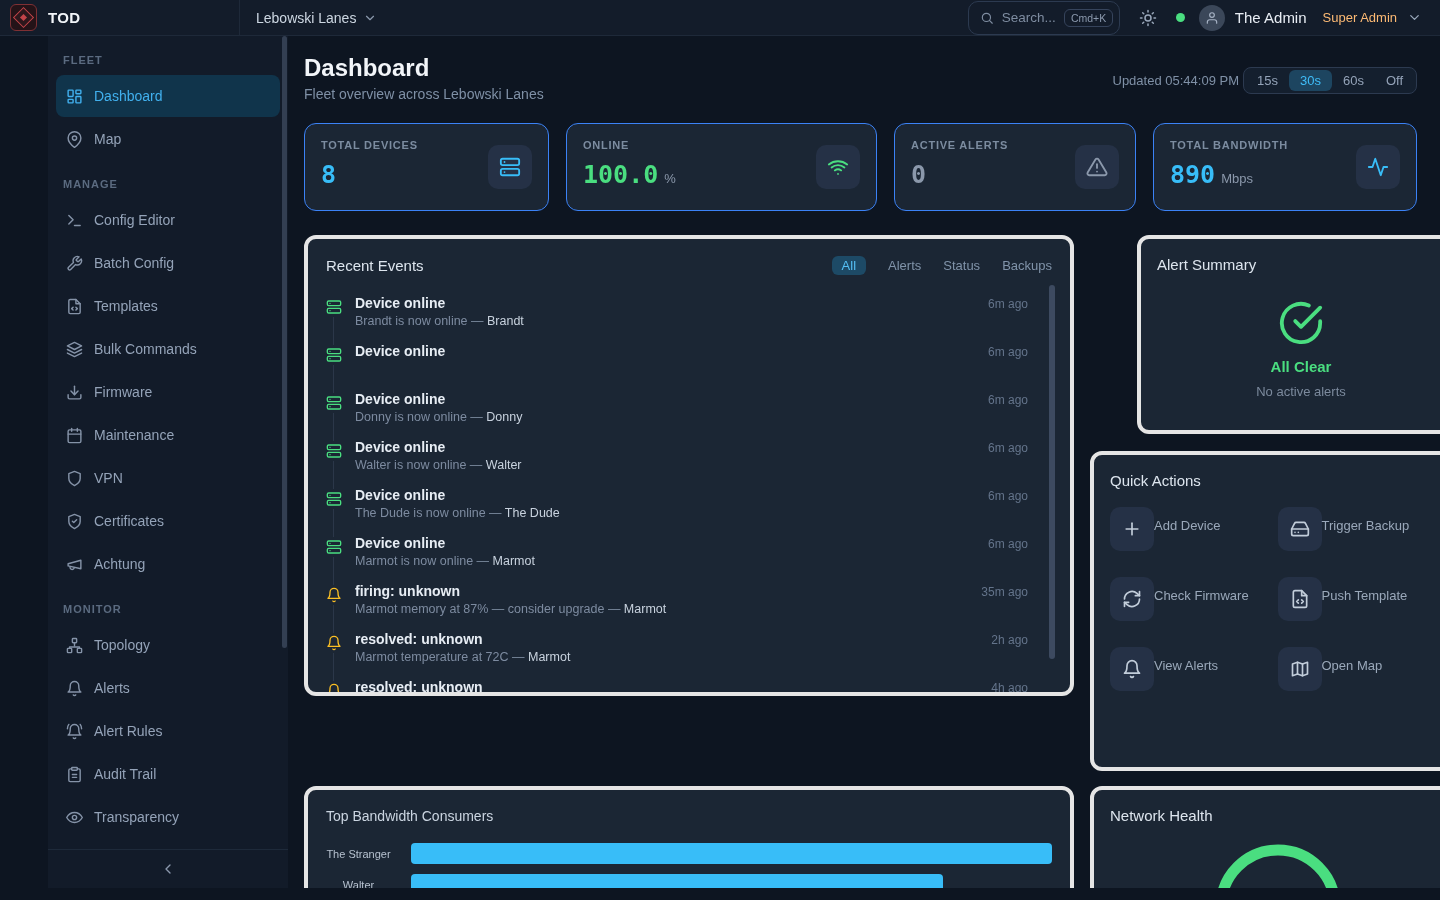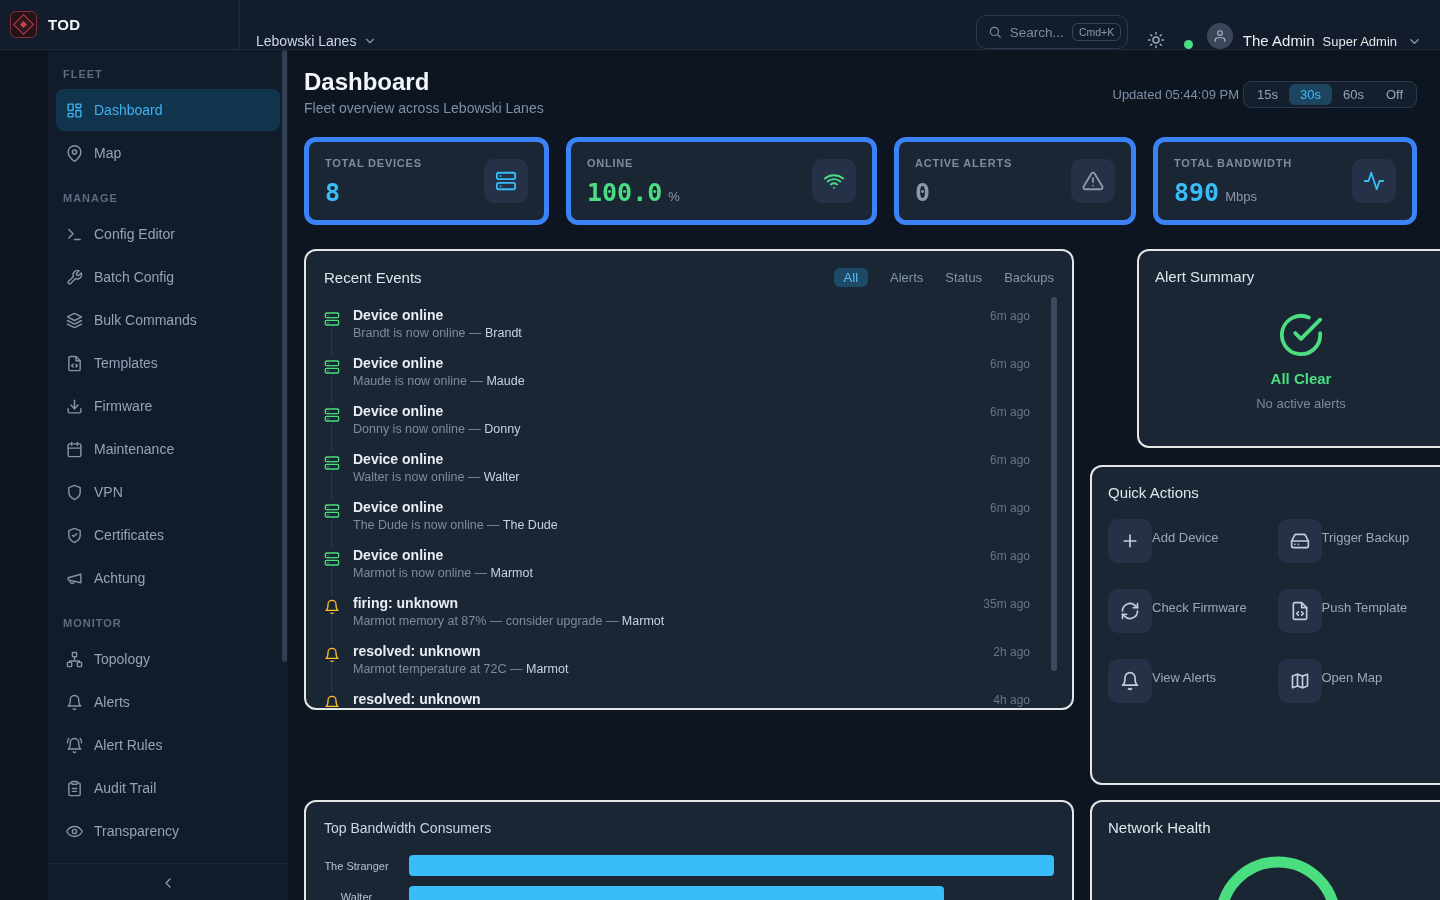--- a/index.html
+++ b/index.html
@@ -1,22 +1,22 @@
 <!DOCTYPE html>
 <html><head>
 <meta charset="utf-8">
 <style>
   * { margin:0; padding:0; box-sizing:border-box; }
   html,body { width:1440px; height:900px; overflow:hidden; background:#0d1521;
     font-family:"Liberation Sans", sans-serif; color:#dfe6ee; }
   svg { display:block; }
 
   
-  .topbar { height:50px; background:#131c2a; border-bottom:1px solid #1e2939;
-    display:flex; align-items:flex-end; }
+  .topbar { height:36px; background:#131c2a; border-bottom:1px solid #1e2939;
+    display:flex; align-items:center; }
   .brand { width:240px; height:100%; display:flex; align-items:center; gap:11px;
     padding-left:10px; border-right:1px solid #1e2939; }
   .logo { width:27px; height:27px; border-radius:6px; background:#241318;
     border:1px solid #7e3034; display:flex; align-items:center; justify-content:center; }
   .logo .diamond { width:15px; height:15px; transform:rotate(45deg); border:1.5px solid #c24449;
     background:#2d171c; display:flex; align-items:center; justify-content:center; }
   .logo .diamond i { display:block; width:5px; height:5px; background:#c24449; }
   .brand-name { font-size:15px; font-weight:bold; color:#f2f5f9; letter-spacing:.4px; }
   .org { margin-left:16px; display:flex; align-items:center; gap:7px; font-size:14px;
     color:#cdd7e2; cursor:pointer; }
@@ -25,21 +25,21 @@
   .search { width:152px; height:34px; border:1px solid #2c3a50; border-radius:10px;
     display:flex; align-items:center; gap:8px; padding:0 7px 0 11px; color:#7e8ca0; }
   .search .ph { font-size:13.5px; flex:1; }
   .kbd { border:1px solid #36445c; border-radius:6px; font-size:10.5px; padding:2px 6px;
     color:#8b99ad; white-space:nowrap; }
   .tb-icon { margin-left:19px; color:#9aa8bb; }
   .status-dot { width:9px; height:9px; border-radius:50%; background:#4ade80; margin-left:19px; }
   .avatar { width:26px; height:26px; border-radius:50%; background:#3b4759; margin-left:14px;
     display:flex; align-items:center; justify-content:center; color:#a8b4c6; }
   .user-name { margin-left:10px; font-size:15px; color:#e8edf4; }
-  .user-role { margin-left:8px; font-size:13px; color:#e5e5e5; }
+  .user-role { margin-left:16px; font-size:13px; color:#fdba74; }
   .user-chev { margin:0 18px 0 10px; color:#9aa8bb; }
 
   
   .shell { display:flex; height:852px; }
   .sidebar { width:240px; background:#121b29; position:relative; padding-top:14px; flex:none;margin-left:48px; }
   .side-scroll { position:absolute; top:0; right:1px; width:5px; height:612px;
     background:#333f52; border-radius:3px; }
   .section-label { font-size:11px; letter-spacing:.09em; color:#5b6b80; font-weight:bold;
     padding:0 0 8px 15px; margin-top:18px; }
   .section-label:first-child { margin-top:4px; }
@@ -61,34 +61,34 @@
   .header-right { display:flex; align-items:center; gap:4px; margin-top:13px; }
   .updated { font-size:13px; color:#7f90a6; }
   .segmented { display:flex; background:#141f2e; border:1px solid #2c3a50; border-radius:8px;
     padding:2px; }
   .segment { font-size:13px; color:#94a3b8; padding:3px 11px; border-radius:6px; cursor:pointer; }
   .segment.active { background:#1d4560; color:#3fbdf8; }
 
   
   .stats-row { display:grid; grid-template-columns:245px 311px 242px 1fr; gap:17px;
     margin-top:21px; }
-  .stat-card { height:88px; background:#1b2634; border:5px solid #3b82f6; border-radius:12px;
+  .stat-card { height:88px; background:#1b2634; border:1px solid #3b82f6; border-radius:12px;
     padding:15px 16px; display:flex; justify-content:space-between; }
   .stat-label { font-size:11px; letter-spacing:.07em; color:#7c8ca0; font-weight:bold; }
   .stat-value-row { margin-top:9px; display:flex; align-items:baseline; gap:6px; }
   .stat-value { font-family:"DejaVu Sans Mono", monospace; font-weight:bold; font-size:25px; }
   .stat-unit { font-size:13px; color:#8b98ab; }
   .stat-chip { width:44px; height:44px; border-radius:10px; background:#253146; flex:none;
     display:flex; align-items:center; justify-content:center; align-self:center; }
 
   
   .columns { display:flex; gap:16px; margin-top:24px; }
   .col-left { width:770px; flex:none; }
   .col-right { width:375px; flex:none; }
-  .panel { background:#1b2634; border:2px solid #e5e5e5; border-radius:12px; position:relative;
+  .panel { background:#1b2634; border:4px solid #e5e5e5; border-radius:12px; position:relative;
     overflow:hidden; }
   .panel-title { font-size:15px; color:#dde5ee; }
 
   
   .events-panel { height:461px; padding:17px 18px 0 18px; }
   .events-head { display:flex; justify-content:space-between; align-items:center; }
   .event-tabs { display:flex; align-items:center; gap:22px; }
   .event-tab { font-size:13px; color:#8093a9; cursor:pointer; }
   .event-tab.active { background:#1d4a66; color:#55c0f5; border-radius:6px; padding:2px 10px; }
   .event-list { position:relative; margin-top:20px; height:400px; }
@@ -229,37 +229,37 @@
           <span class="ni-icon">
             <svg width="17" height="17" viewBox="0 0 24 24" fill="none" stroke="currentColor" stroke-width="2" stroke-linecap="round" stroke-linejoin="round">
               <path d="M14.7 6.3a1 1 0 0 0 0 1.4l1.6 1.6a1 1 0 0 0 1.4 0l3.77-3.77a6 6 0 0 1-7.94 7.94l-6.91 6.91a2.12 2.12 0 0 1-3-3l6.91-6.91a6 6 0 0 1 7.94-7.94l-3.76 3.76z"></path>
             </svg>
           </span>
           <span>Batch Config</span>
         </div>
         <div class="nav-item">
           <span class="ni-icon">
             <svg width="17" height="17" viewBox="0 0 24 24" fill="none" stroke="currentColor" stroke-width="2" stroke-linecap="round" stroke-linejoin="round">
-              <polygon points="12 2 2 7 12 12 22 7 12 2"></polygon>
-              <polyline points="2 17 12 22 22 17"></polyline>
-              <polyline points="2 12 12 17 22 12"></polyline>
-            </svg>
-          </span>
-          <span>Bulk Commands</span>
-        </div>
-        <div class="nav-item">
-          <span class="ni-icon">
-            <svg width="17" height="17" viewBox="0 0 24 24" fill="none" stroke="currentColor" stroke-width="2" stroke-linecap="round" stroke-linejoin="round">
               <path d="M14 2H6a2 2 0 0 0-2 2v16a2 2 0 0 0 2 2h12a2 2 0 0 0 2-2V8z"></path>
               <polyline points="14 2 14 8 20 8"></polyline>
               <polyline points="10 13 8 15 10 17"></polyline>
               <polyline points="14 13 16 15 14 17"></polyline>
             </svg>
           </span>
           <span>Templates</span>
+        </div>
+        <div class="nav-item">
+          <span class="ni-icon">
+            <svg width="17" height="17" viewBox="0 0 24 24" fill="none" stroke="currentColor" stroke-width="2" stroke-linecap="round" stroke-linejoin="round">
+              <polygon points="12 2 2 7 12 12 22 7 12 2"></polygon>
+              <polyline points="2 17 12 22 22 17"></polyline>
+              <polyline points="2 12 12 17 22 12"></polyline>
+            </svg>
+          </span>
+          <span>Bulk Commands</span>
         </div>
         <div class="nav-item">
           <span class="ni-icon">
             <svg width="17" height="17" viewBox="0 0 24 24" fill="none" stroke="currentColor" stroke-width="2" stroke-linecap="round" stroke-linejoin="round">
               <path d="M21 15v4a2 2 0 0 1-2 2H5a2 2 0 0 1-2-2v-4"></path>
               <polyline points="7 10 12 15 17 10"></polyline>
               <line x1="12" y1="15" x2="12" y2="3"></line>
             </svg>
           </span>
           <span>Firmware</span>
@@ -476,21 +476,20 @@
               <div class="event-row">
                 <span class="ev-icon green">
                   <svg width="16" height="16" viewBox="0 0 24 24" fill="none" stroke="currentColor" stroke-width="2" stroke-linecap="round" stroke-linejoin="round">
                     <rect x="2" y="3" width="20" height="7" rx="2"></rect>
                     <rect x="2" y="14" width="20" height="7" rx="2"></rect>
                     <line x1="6" y1="6.5" x2="6.01" y2="6.5"></line>
                     <line x1="6" y1="17.5" x2="6.01" y2="17.5"></line>
                   </svg>
                 </span>
                 <div class="ev-title">Device online</div>
-                <div class="ev-sub">Maude is now online — <b>Maude</b></div>
                 <span class="ev-time">6m ago</span>
               </div>
               <div class="event-row">
                 <span class="ev-icon green">
                   <svg width="16" height="16" viewBox="0 0 24 24" fill="none" stroke="currentColor" stroke-width="2" stroke-linecap="round" stroke-linejoin="round">
                     <rect x="2" y="3" width="20" height="7" rx="2"></rect>
                     <rect x="2" y="14" width="20" height="7" rx="2"></rect>
                     <line x1="6" y1="6.5" x2="6.01" y2="6.5"></line>
                     <line x1="6" y1="17.5" x2="6.01" y2="17.5"></line>
                   </svg>

